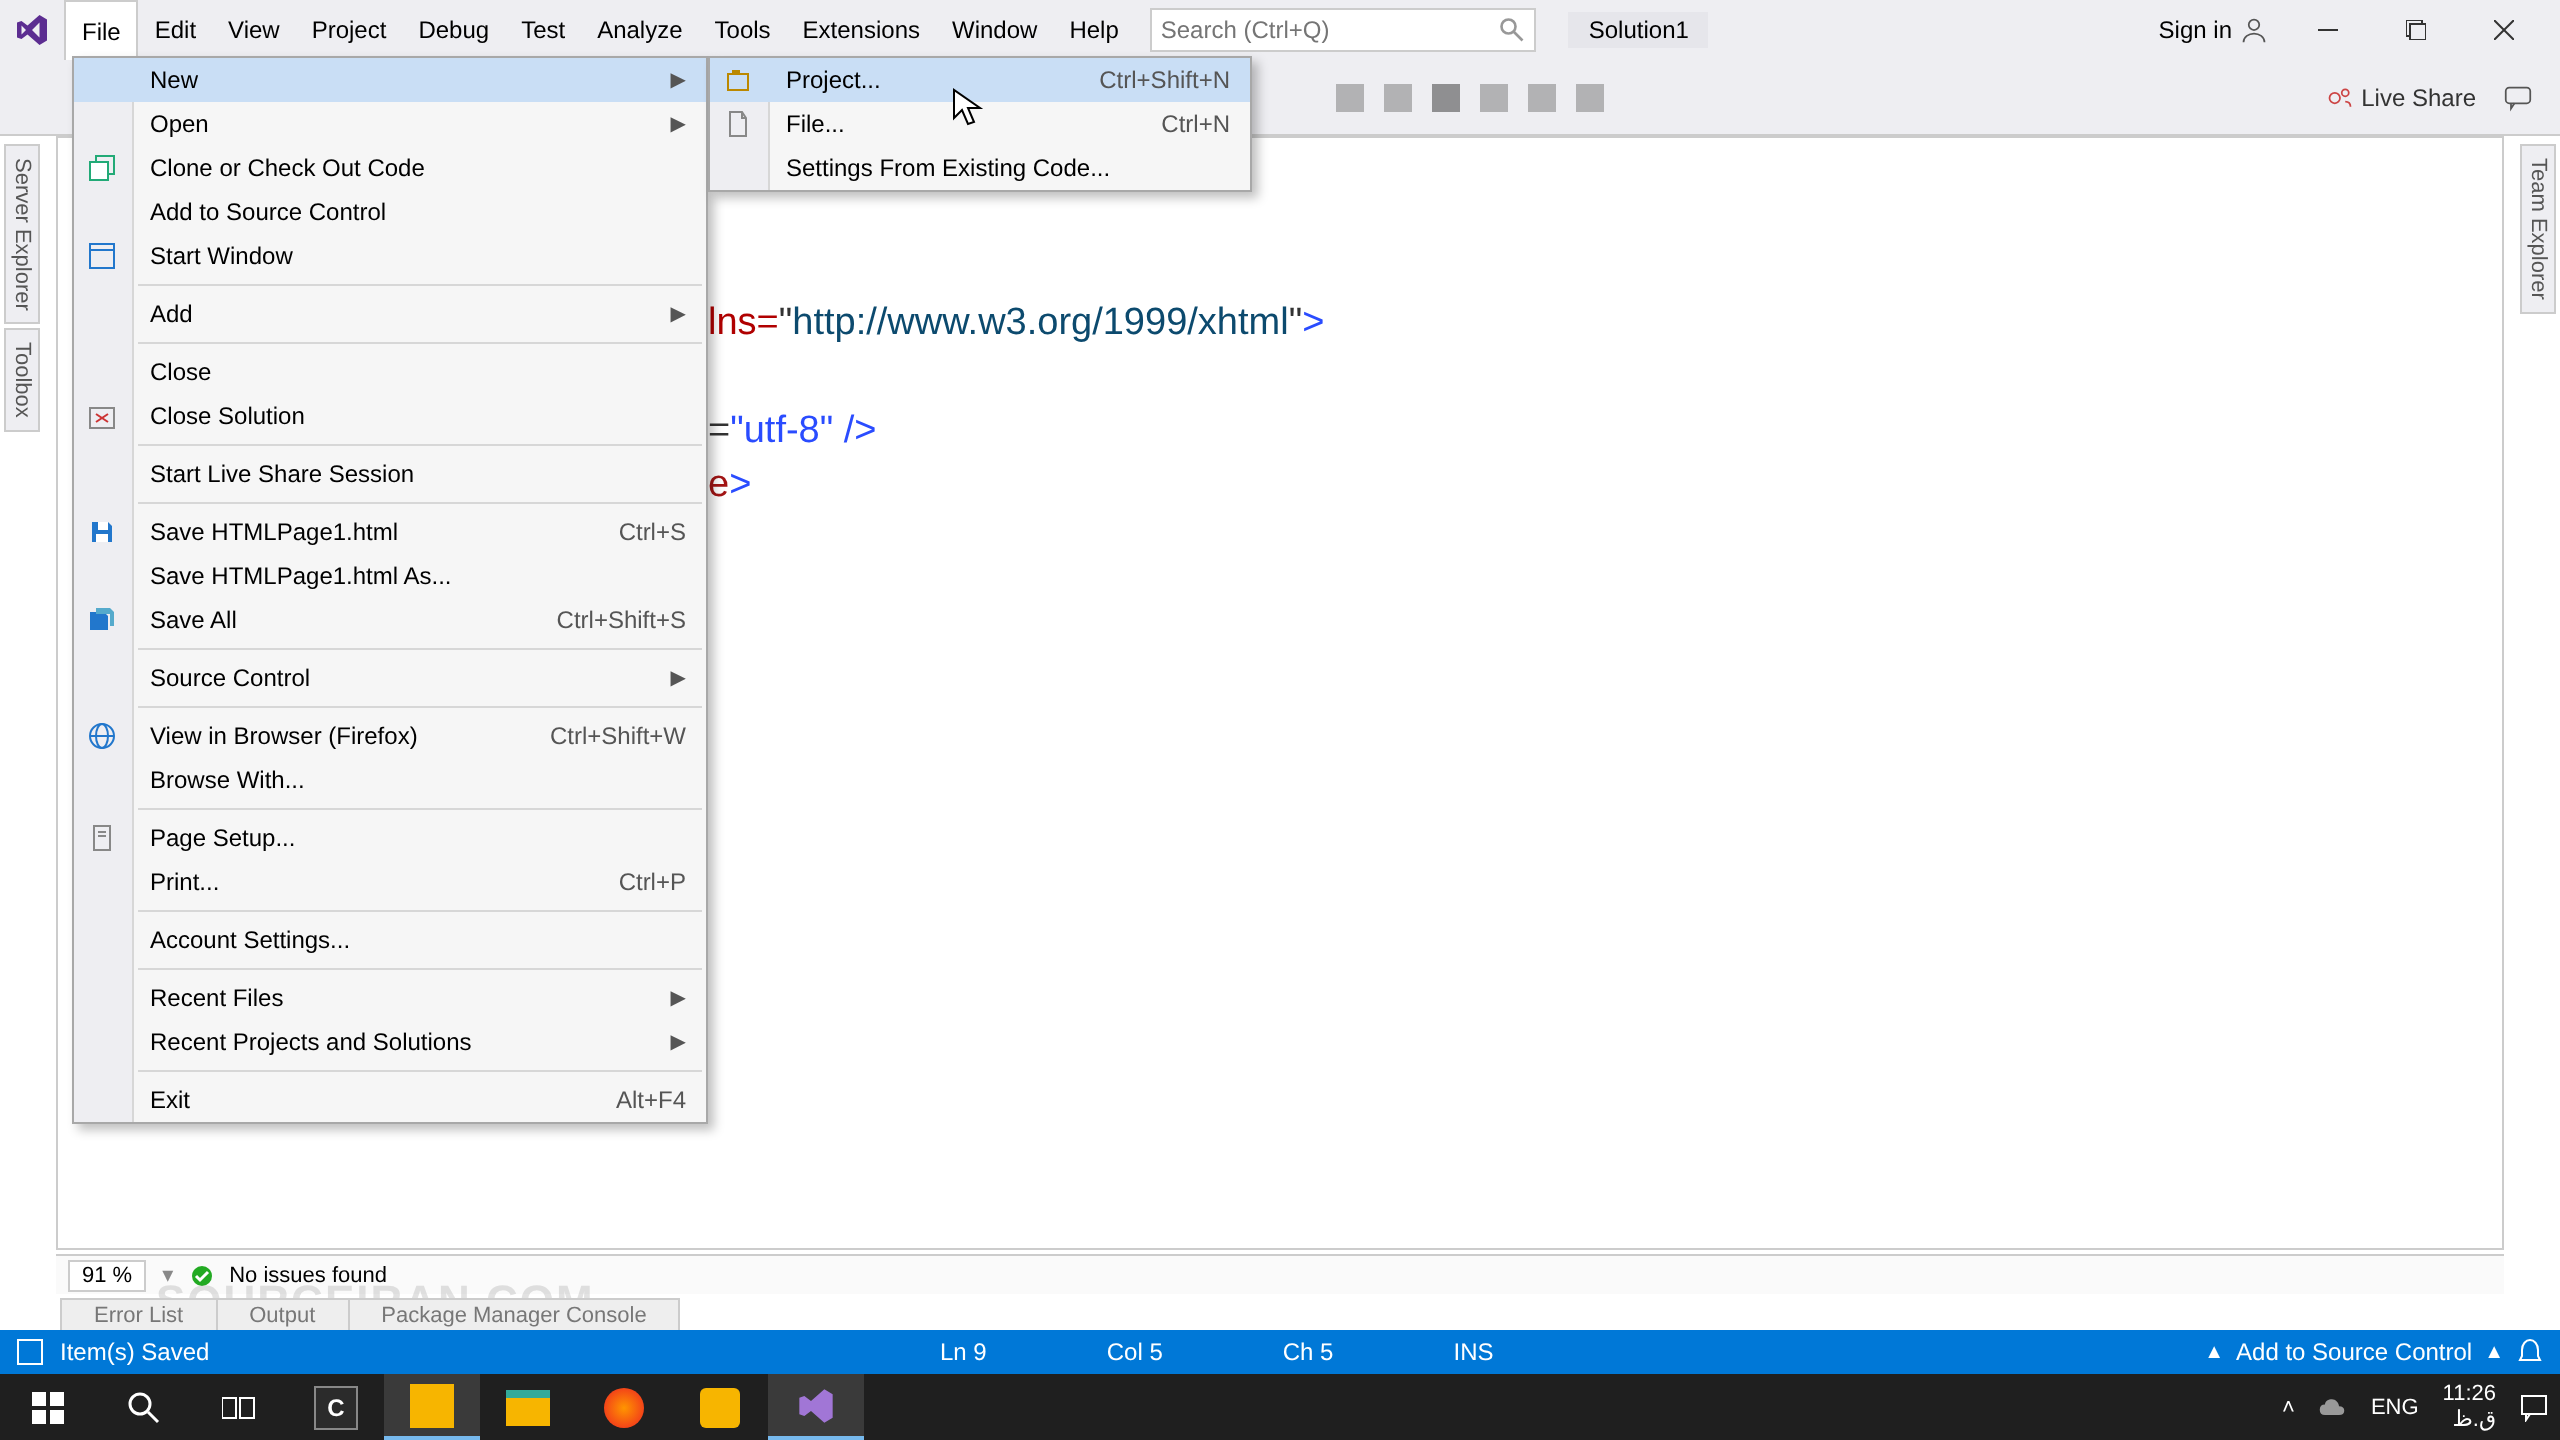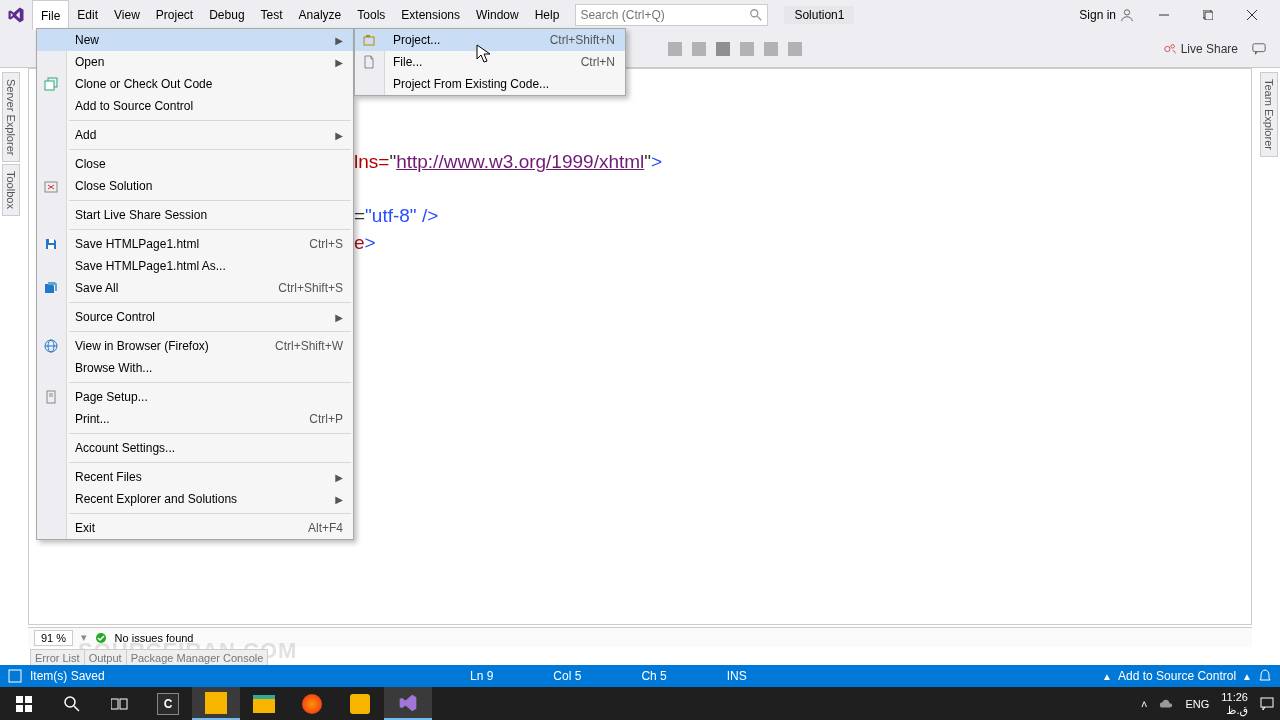--- a/index.html
+++ b/index.html
@@ -30,21 +30,21 @@
 
 .side-tab { position: absolute; top: 68px; writing-mode: vertical-rl; font-size: 11px; color: #555; background: #eeeef2; padding: 6px 2px; border: 1px solid #ccc; }
 .side-left1 { left: 2px; top: 72px; }
 .side-left2 { left: 2px; top: 164px; }
 .side-right { right: 2px; top: 72px; }
 
 
 .editor-back { position: absolute; left: 28px; right: 28px; top: 68px; bottom: 95px; background: #fff; border: 1px solid #ccc; }
 .code { position: absolute; left: 354px; top: 148px; font-family: Consolas, monospace; font-size: 19px; line-height: 27px; color: #333; }
 .code .attr { color: #b00000; }
-.code .val { color: #701a75; text-decoration: underline; }
+.code .val { color: #0c4a6e; }
 .code .str { color: #2a4cff; }
 .code .tag { color: #a31515; }
 .code .punct { color: #333; }
 
 
 .dropdown { position: absolute; left: 36px; top: 28px; width: 318px; background: #f6f6f6; border: 1px solid #a8a8a8; box-shadow: 3px 3px 5px rgba(0,0,0,.25); z-index: 10; }
 .dropdown .iconcol { position: absolute; left: 0; top: 0; bottom: 0; width: 30px; background: #eeeef2; border-right: 1px solid #d7d7d7; }
 .dd-item { position: relative; height: 22px; display: flex; align-items: center; padding-left: 38px; padding-right: 10px; cursor: default; }
 .dd-item.high { background: #c9def5; text-align: center; }
 .dd-item .shortcut { margin-left: auto; color: #555; }
@@ -61,21 +61,21 @@
 .sm-item .shortcut { margin-left: auto; color: #555; }
 
 
 .cursor { position: absolute; left: 476px; top: 44px; z-index: 20; pointer-events: none; }
 .cursor svg { width: 16px; height: 20px; }
 
 
 .zoom-row { position: absolute; left: 28px; right: 28px; bottom: 73px; height: 20px; border-top: 1px solid #ccc; display: flex; align-items: center; font-size: 11px; background: #fafafa; padding-left: 6px; gap: 8px; }
 .zoom-row .ok { width: 12px; height: 12px; }
 .bottom-tabs { position: absolute; left: 0; right: 0; bottom: 53px; height: 20px; display: flex; align-items: center; font-size: 11px; color: #777; padding-left: 30px; gap: 0; }
-.bottom-tabs span { padding: 2px 4px; border: 1px solid #ccc; border-bottom: none; background: #eee; margin-right: -1px; }
+.bottom-tabs span { padding: 2px 16px; border: 1px solid #ccc; border-bottom: none; background: #eee; margin-right: -1px; }
 .watermark { position: absolute; left: 78px; bottom: 56px; font-size: 22px; font-weight: 700; color: rgba(150,150,150,.28); letter-spacing: 1px; font-family: Arial, sans-serif; pointer-events: none; }
 
 
 .statusbar { position: absolute; left: 0; right: 0; bottom: 33px; height: 22px; background: #0078d7; color: #fff; display: flex; align-items: center; font-size: 12px; padding: 0 8px; gap: 40px; }
 .statusbar .left { display: flex; align-items: flex-end; gap: 8px; }
 .statusbar .mid { position: absolute; left: 470px; display: flex; gap: 60px; }
 .statusbar .right { margin-left: auto; display: flex; align-items: center; gap: 6px; }
 .status-icon { width: 14px; height: 14px; }
 
 
@@ -196,20 +196,29 @@
           <svg viewBox="0 0 14 14">
             <rect x="4" y="1" width="9" height="9" fill="none" stroke="#2a7"></rect>
             <rect x="1" y="4" width="9" height="9" fill="#fff" stroke="#2a7"></rect>
           </svg>
         </div>
         <span>Clone or Check Out Code</span>
       </div>
       <div class="dd-item">
         <span>Add to Source Control</span>
       </div>
+      <div class="dd-item">
+        <div class="dd-icon">
+          <svg viewBox="0 0 14 14">
+            <rect x="1" y="1" width="12" height="12" fill="none" stroke="#27c"></rect>
+            <line x1="1" y1="4" x2="13" y2="4" stroke="#27c"></line>
+          </svg>
+        </div>
+        <span>Start Window</span>
+      </div>
       <div class="dd-sep"></div>
       <div class="dd-item">
         <span>Add</span>
         <span class="arrow">▶</span>
       </div>
       <div class="dd-sep"></div>
       <div class="dd-item">
         <span>Close</span>
       </div>
       <div class="dd-item">
@@ -289,21 +298,21 @@
       <div class="dd-sep"></div>
       <div class="dd-item">
         <span>Account Settings...</span>
       </div>
       <div class="dd-sep"></div>
       <div class="dd-item">
         <span>Recent Files</span>
         <span class="arrow">▶</span>
       </div>
       <div class="dd-item">
-        <span>Recent Explorer and Solutions</span>
+        <span>Recent Projects and Solutions</span>
         <span class="arrow">▶</span>
       </div>
       <div class="dd-sep"></div>
       <div class="dd-item">
         <span>Exit</span>
         <span class="shortcut">Alt+F4</span>
       </div>
     </div>
 </div>
 
@@ -324,21 +333,21 @@
         <div class="dd-icon">
           <svg viewBox="0 0 14 14">
             <path d="M3 1h6l2 3v9H3z" fill="none" stroke="#888"></path>
             <path d="M9 1v3h2" fill="none" stroke="#888"></path>
           </svg>
         </div>
         <span>File...</span>
         <span class="shortcut">Ctrl+N</span>
       </div>
       <div class="sm-item">
-        <span>Project From Existing Code...</span>
+        <span>Settings From Existing Code...</span>
       </div>
     </div>
 </div>
 
 <div class="cursor">
   <svg viewBox="0 0 16 20">
       <path d="M1 1l0 14 4-4 3 7 3-1-3-7 6 0z" fill="#fff" stroke="#000" stroke-width="1"></path>
     </svg>
 </div>
 

